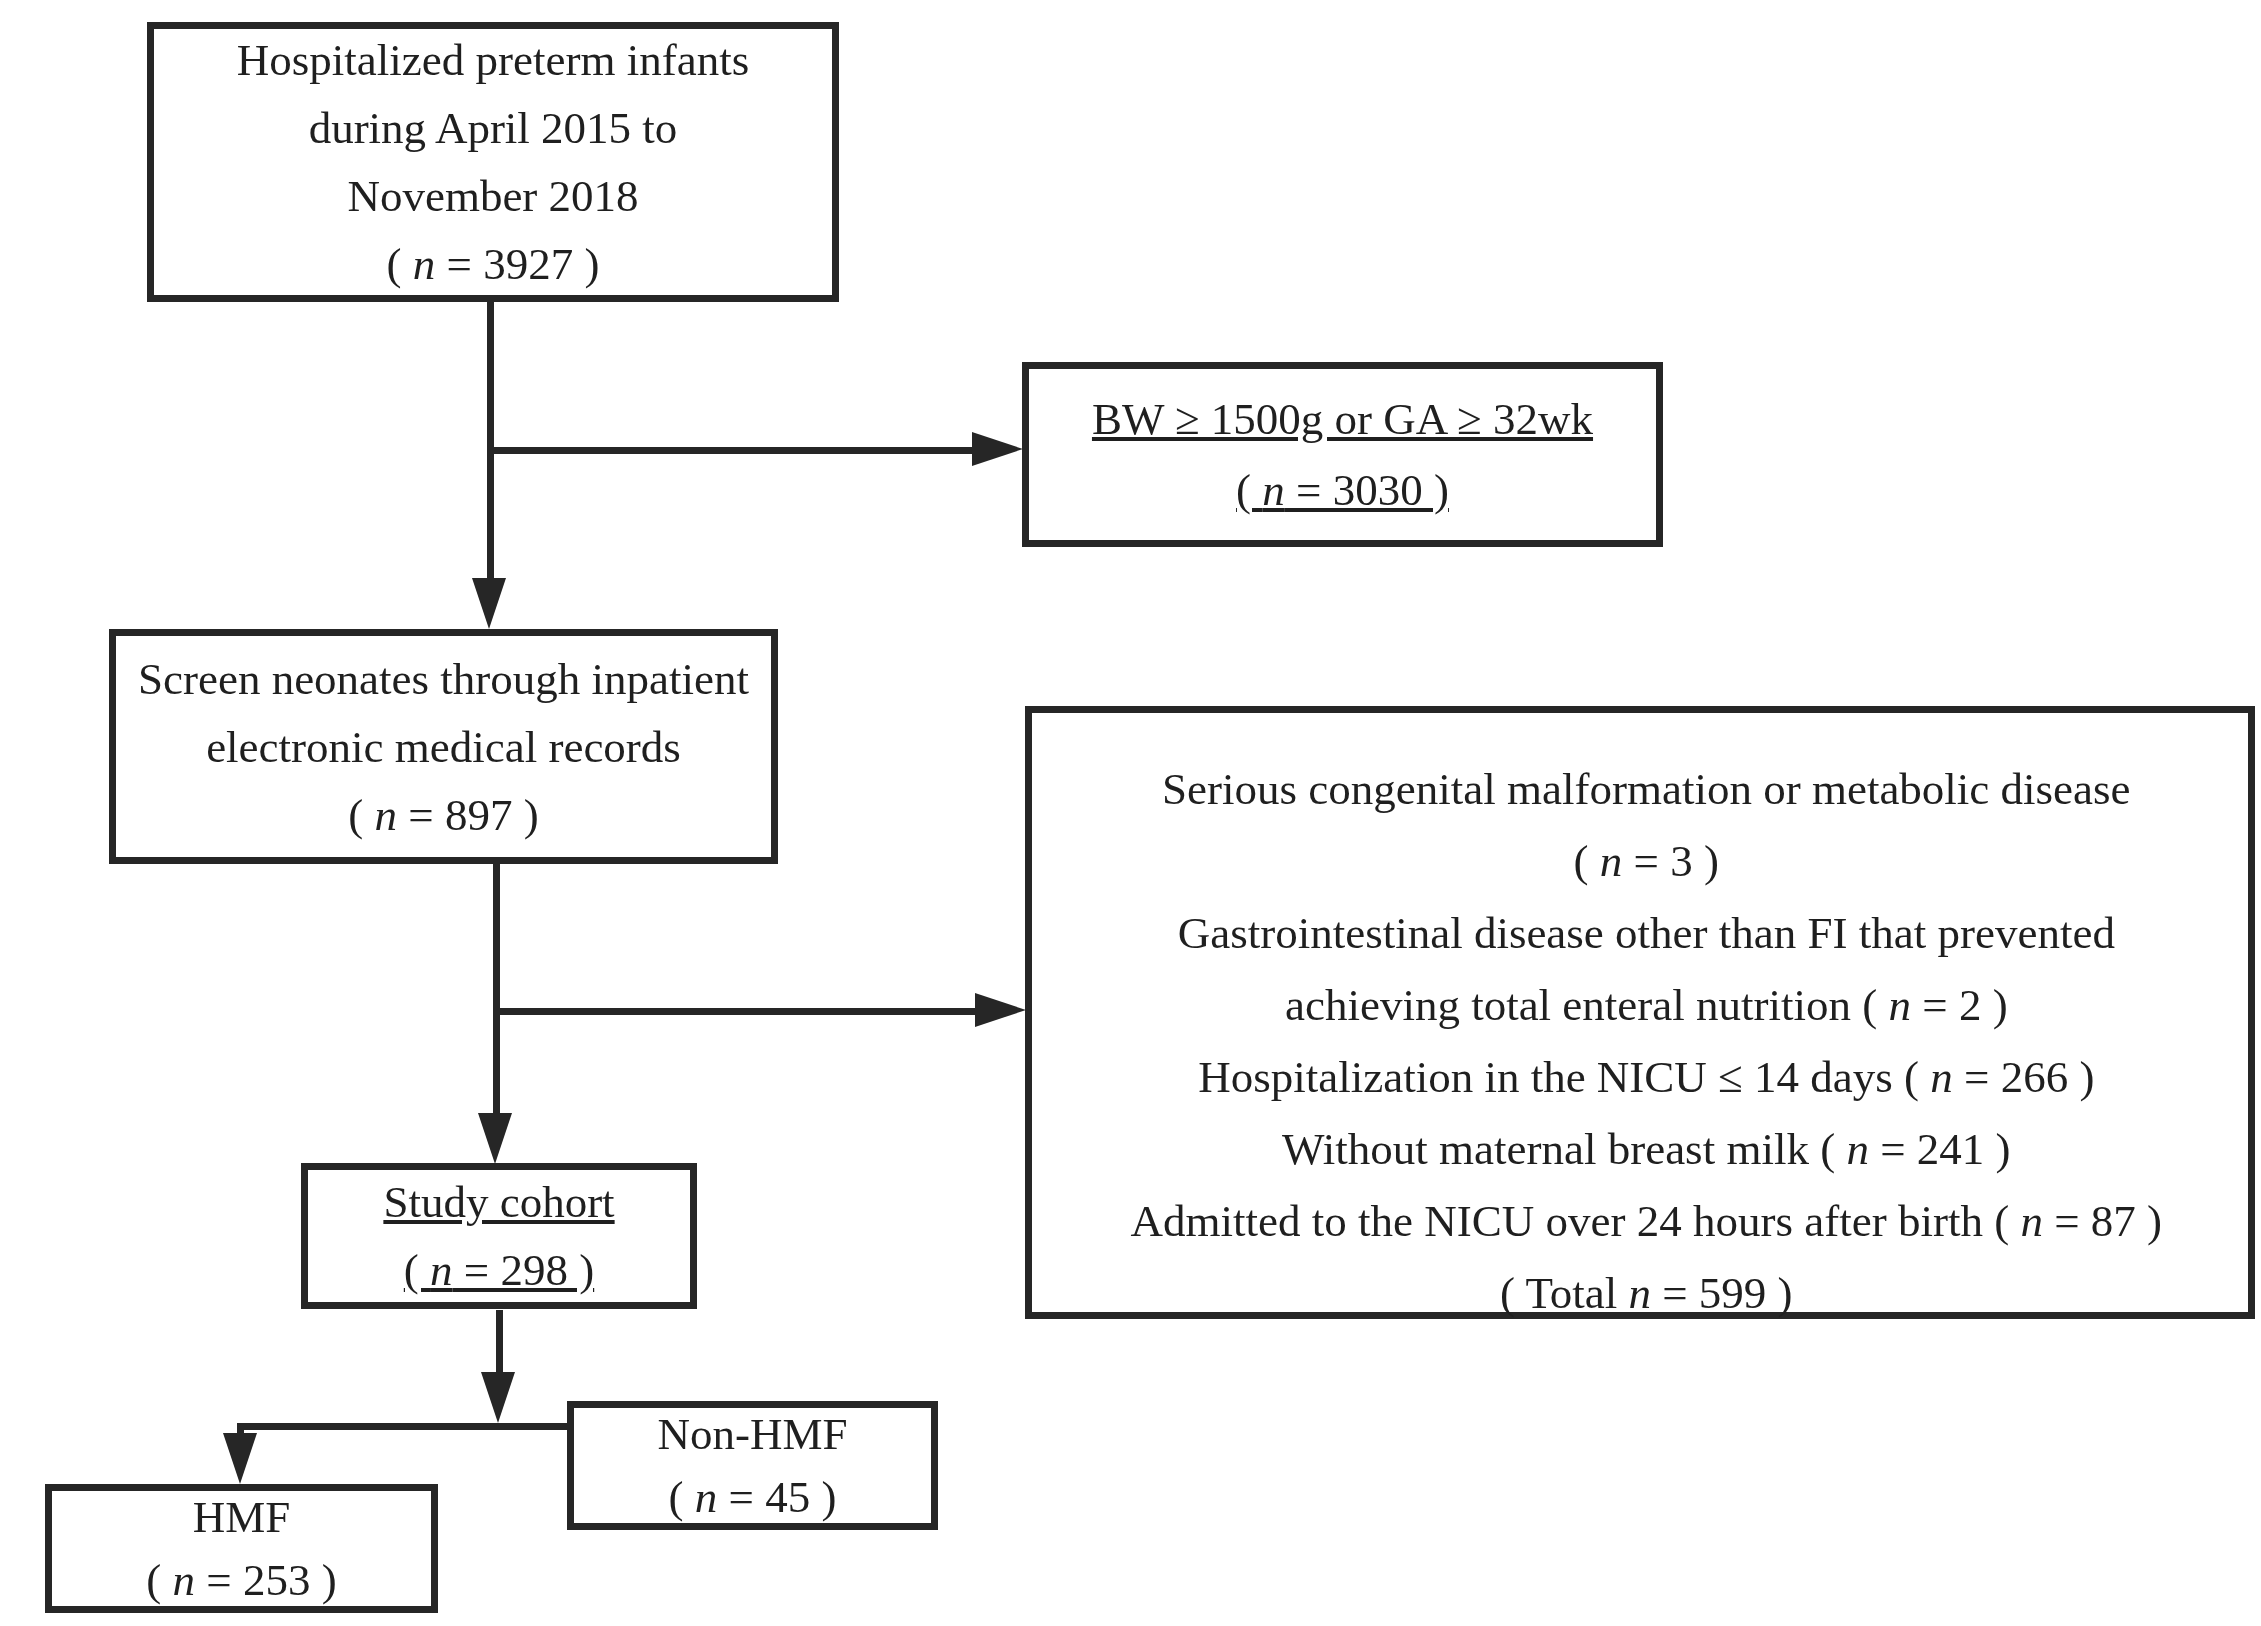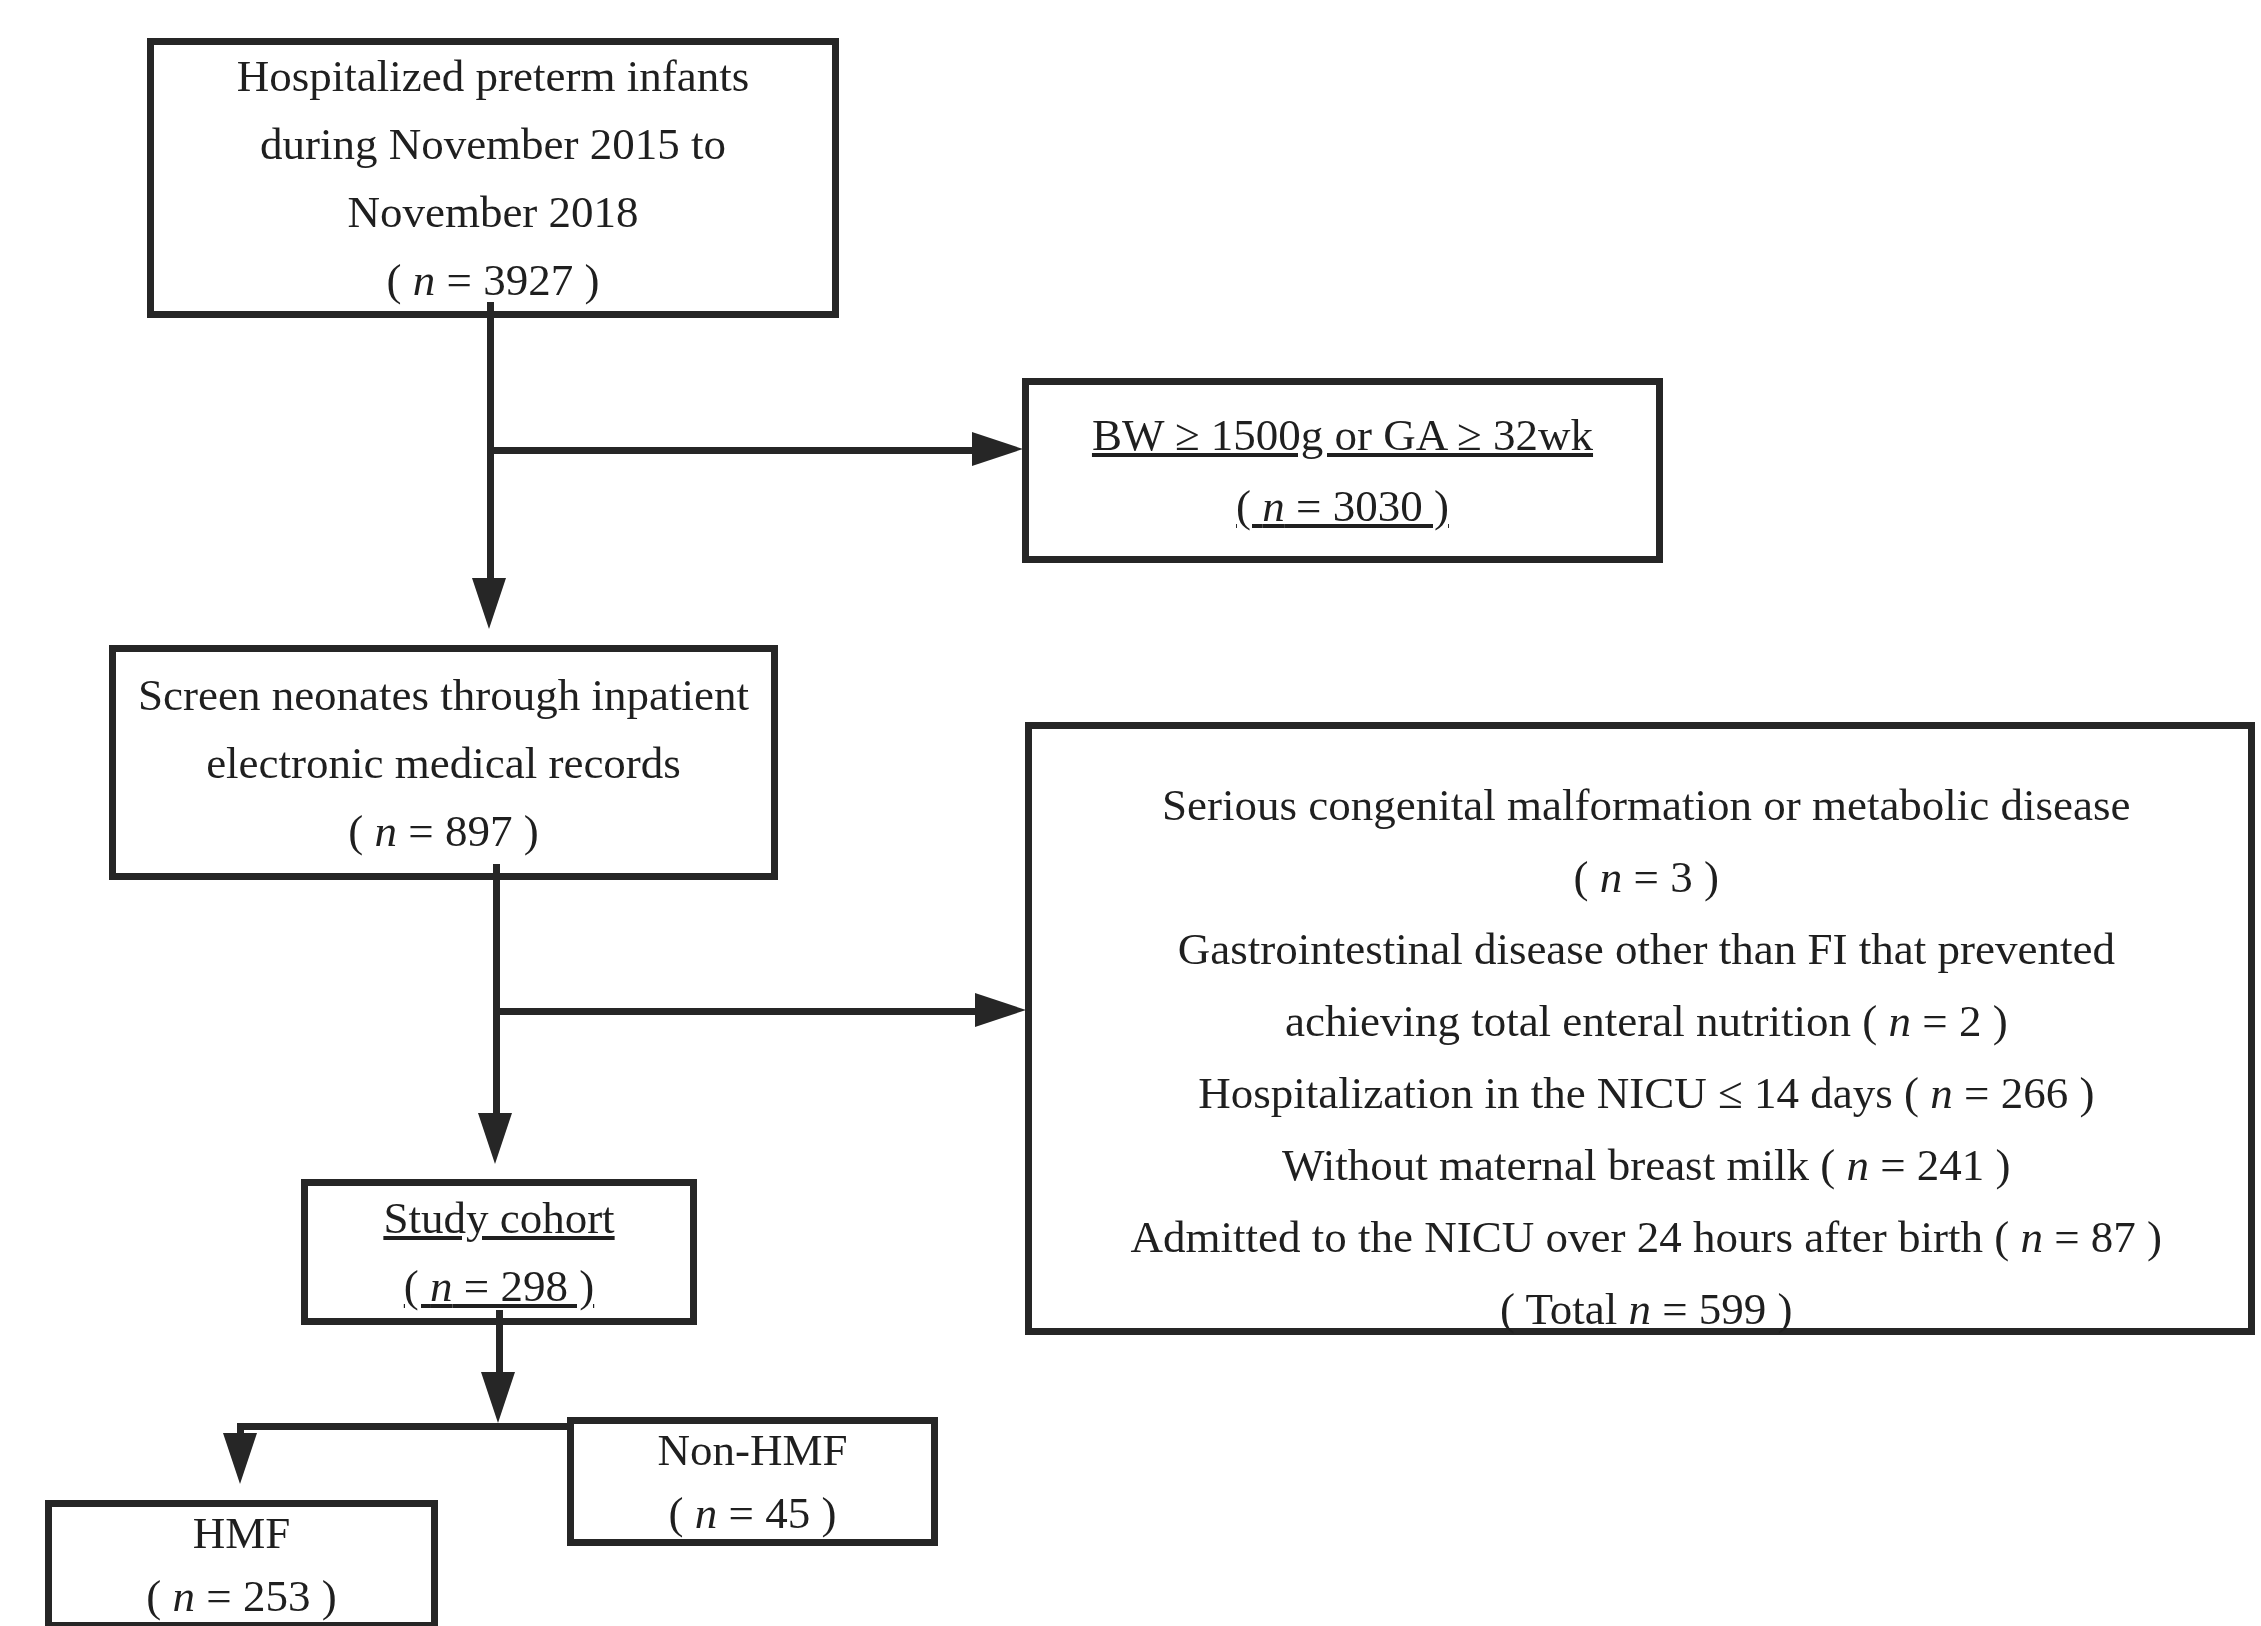--- a/index.html
+++ b/index.html
@@ -18,21 +18,20 @@
     position: absolute;
     box-sizing: border-box;
     border: 7px solid var(--line-color, #262626);
     background: #ffffff;
     display: flex;
     flex-direction: column;
     justify-content: center;
     font-size: 45px;
     line-height: 68px;
     text-align: center;
-    margin-top: 16px;
   }
   .node .line { white-space: nowrap; }
   .node i { font-style: italic; }
 
   
   #box-hospitalized { left: 147px; top: 21.6px;  width: 692px;  height: 280px; }
   #box-bw          { left: 1022px; top: 362px; width: 641px;  height: 185px; line-height: 71px; text-decoration: underline; }
   #box-screen      { left: 109px; top: 629px;  width: 669px; height: 235px; }
   #box-exclusions  {
     left: 1025px; top: 706px; width: 1230px; height: 613px;
@@ -80,21 +79,21 @@
   #rdrop-line { left: 750px; top: 1423px; height: 12.3px; }
   #rdrop-arr  { left: 735px; top: 1433px; }
 </style>
 </head>
 <body style="--line-color: #262626; --text-color: #1f1f1f; --bg-color: #ffffff;">
 
 <div class="canvas">
 
   <div class="node" id="box-hospitalized">
     <div class="line">Hospitalized preterm infants</div>
-    <div class="line">during November 2015 to</div>
+    <div class="line">during April 2015 to</div>
     <div class="line">November 2018</div>
     <div class="line">( <i>n</i> = 3927 )</div>
   </div>
 
   <div class="vline" id="v1-line"></div>
   <div class="arr-down" id="v1-arr"></div>
   <div class="hline" id="b1-line"></div>
   <div class="arr-right" id="b1-arr"></div>
 
   <div class="node" id="box-bw">

